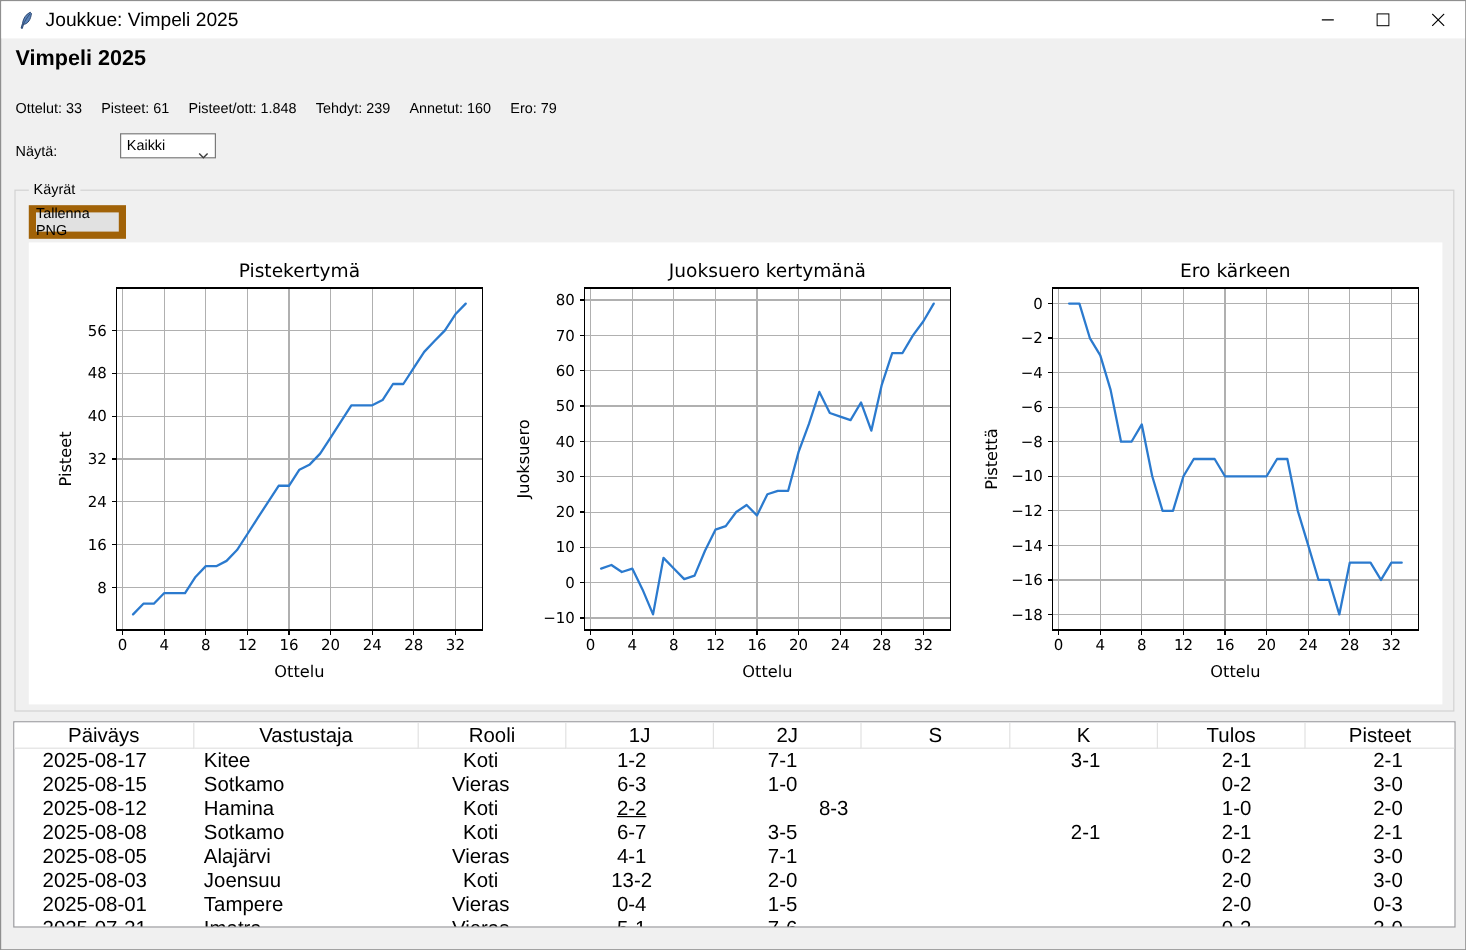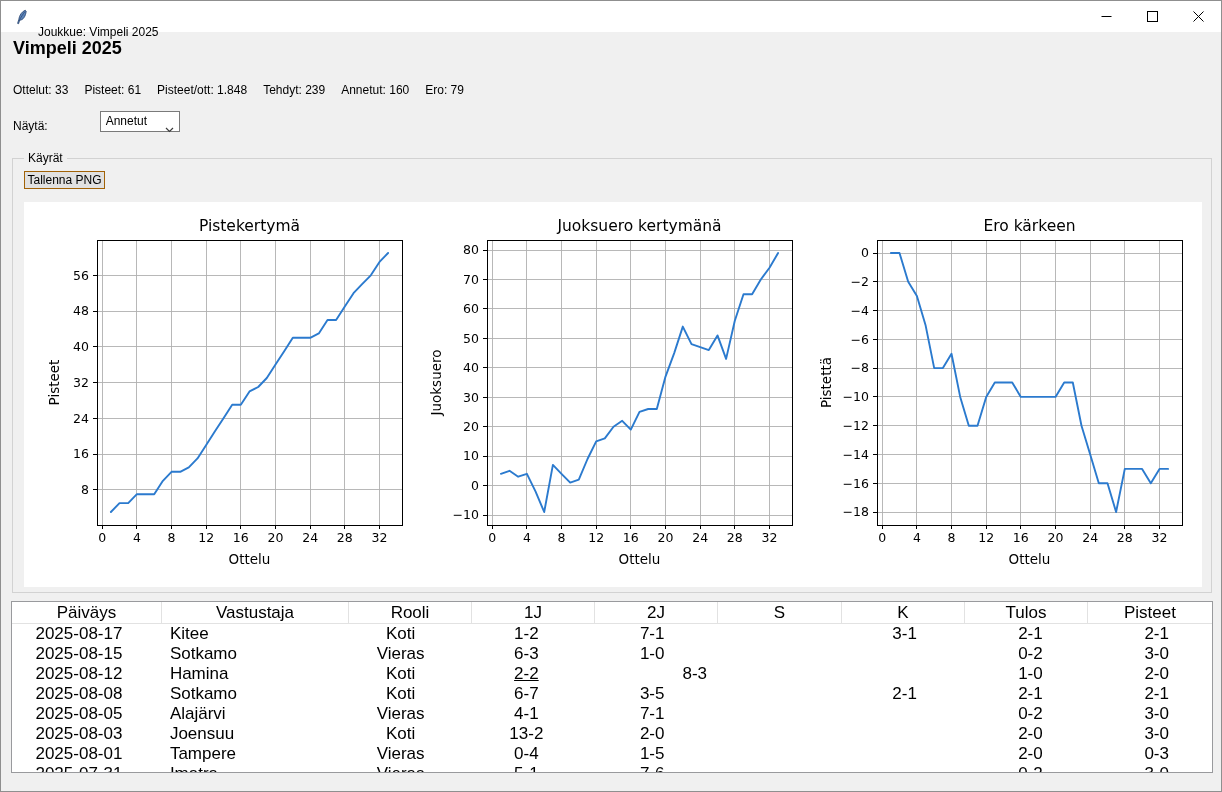--- a/index.html
+++ b/index.html
@@ -5,34 +5,34 @@
   html,body{margin:0;padding:0;background:#d7d7d7;}
   *{box-sizing:border-box;}
   #window{
     position:relative;width:1222px;height:792px;background:#f0f0f0;
     border:1px solid #8f8f8f;overflow:hidden;
     font-family:"Liberation Sans",sans-serif;color:#000;
   }
   
   #titlebar{position:absolute;left:0;top:0;width:100%;height:31px;background:#ffffff;}
   #titlebar .app-icon{position:absolute;left:13px;top:8px;width:16px;height:16px;}
-  #titlebar .title-text{position:absolute;left:37px;top:24px;font-size:12px;}
+  #titlebar .title-text{position:absolute;left:37px;top:8px;font-size:16px;}
   .winbtn{position:absolute;top:0;width:46px;height:31px;display:flex;align-items:center;justify-content:center;}
   #btn-min{right:92px;} #btn-max{right:46px;} #btn-close{right:0;}
   
   #page-title{position:absolute;left:12px;top:37px;font-size:18px;font-weight:bold;}
   #stats-bar{position:absolute;left:12px;top:82px;font-size:12px;display:flex;gap:16px;white-space:nowrap;}
   #filter-row{position:absolute;left:12px;top:114px;font-size:12px;display:flex;align-items:center;}
   #combo{position:absolute;left:52px;top:-4px;width:80px;height:21px;background:#fff;border:1px solid #7a7a7a;
          font-size:12px;line-height:19px;padding-left:5px;}
   #combo .chev{position:absolute;right:5px;top:8px;}
   
   #groupbox{position:absolute;left:11px;top:157px;width:1200px;height:435px;border:1px solid #d2d2d2;}
   #groupbox-label{position:absolute;left:11px;top:-8px;background:#f0f0f0;padding:0 4px;font-size:12px;}
-  #save-btn{position:absolute;left:11px;top:12px;width:81px;height:18px;background:#e1e1e1;border:1px solid #a16207;
+  #save-btn{position:absolute;left:11px;top:12px;width:81px;height:28px;background:#e1e1e1;border:6px solid #a16207;
             font-size:12px;display:flex;align-items:center;justify-content:center;}
   #figure{position:absolute;left:11px;top:43px;width:1178px;height:385px;background:#ffffff;}
   #figure svg{display:block;}
   
   #results-table{position:absolute;left:10px;top:600px;width:1202px;height:172px;background:#fff;
                  border:1px solid #999a9d;overflow:hidden;font-size:17px;}
   #thead{position:absolute;left:0;top:0;height:22px;width:1200px;display:flex;background:#fff;}
   #thead .hcell{height:22px;line-height:21px;text-align:center;border-right:1px solid #e2e2e2;border-bottom:1px solid #e2e2e2;overflow:hidden;}
   #thead .hcell:last-child{border-right:none;}
   #tbody{position:absolute;left:0;top:22px;width:1200px;}
@@ -77,21 +77,21 @@
       <span>Pisteet/ott: 1.848</span>
       <span>Tehdyt: 239</span>
       <span>Annetut: 160</span>
       <span>Ero: 79</span>
     </div>
 
   <div id="filter-row">
     <span>Näytä:</span>
     <div style="position:relative;width:90px;height:21px;">
       <div id="combo">
-        <span>Annetut</span>
+        <span>Kaikki</span>
         <span class="chev">
           <svg width="9" height="6" viewBox="0 0 9 6">
               <polyline points="1,1 4.5,4.5 8,1" fill="none" stroke="#3c3c3c" stroke-width="1.2"></polyline>
             </svg>
         </span>
       </div>
     </div>
   </div>
 
   <div id="groupbox">

